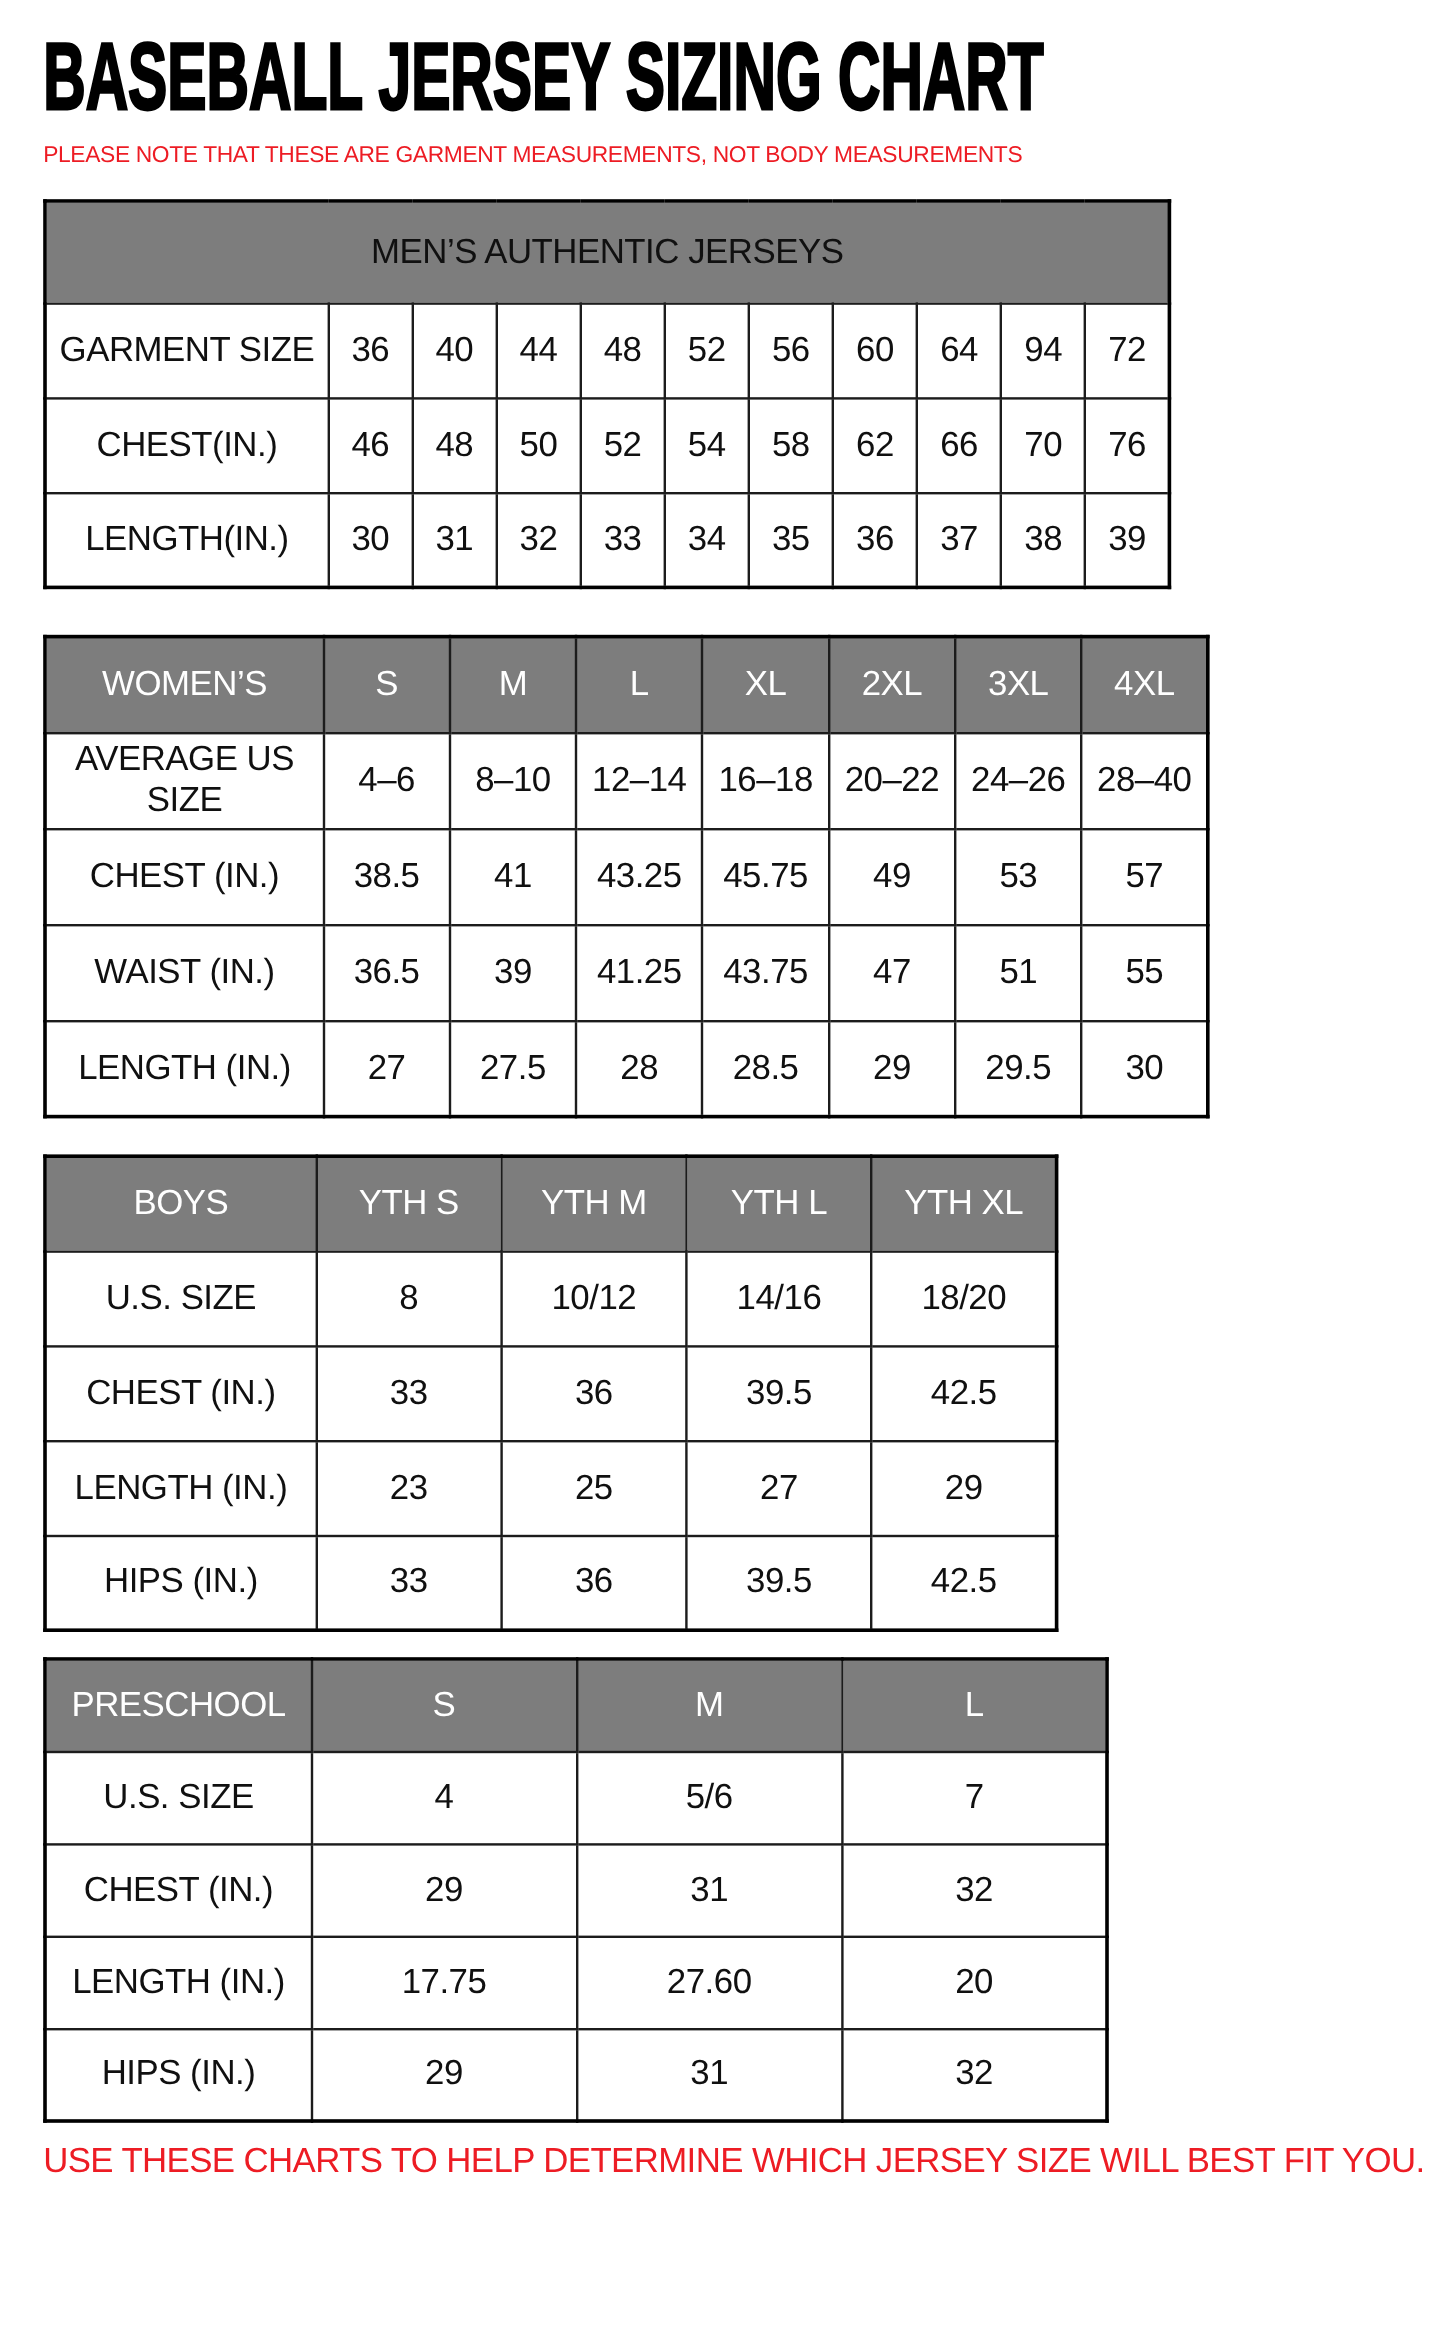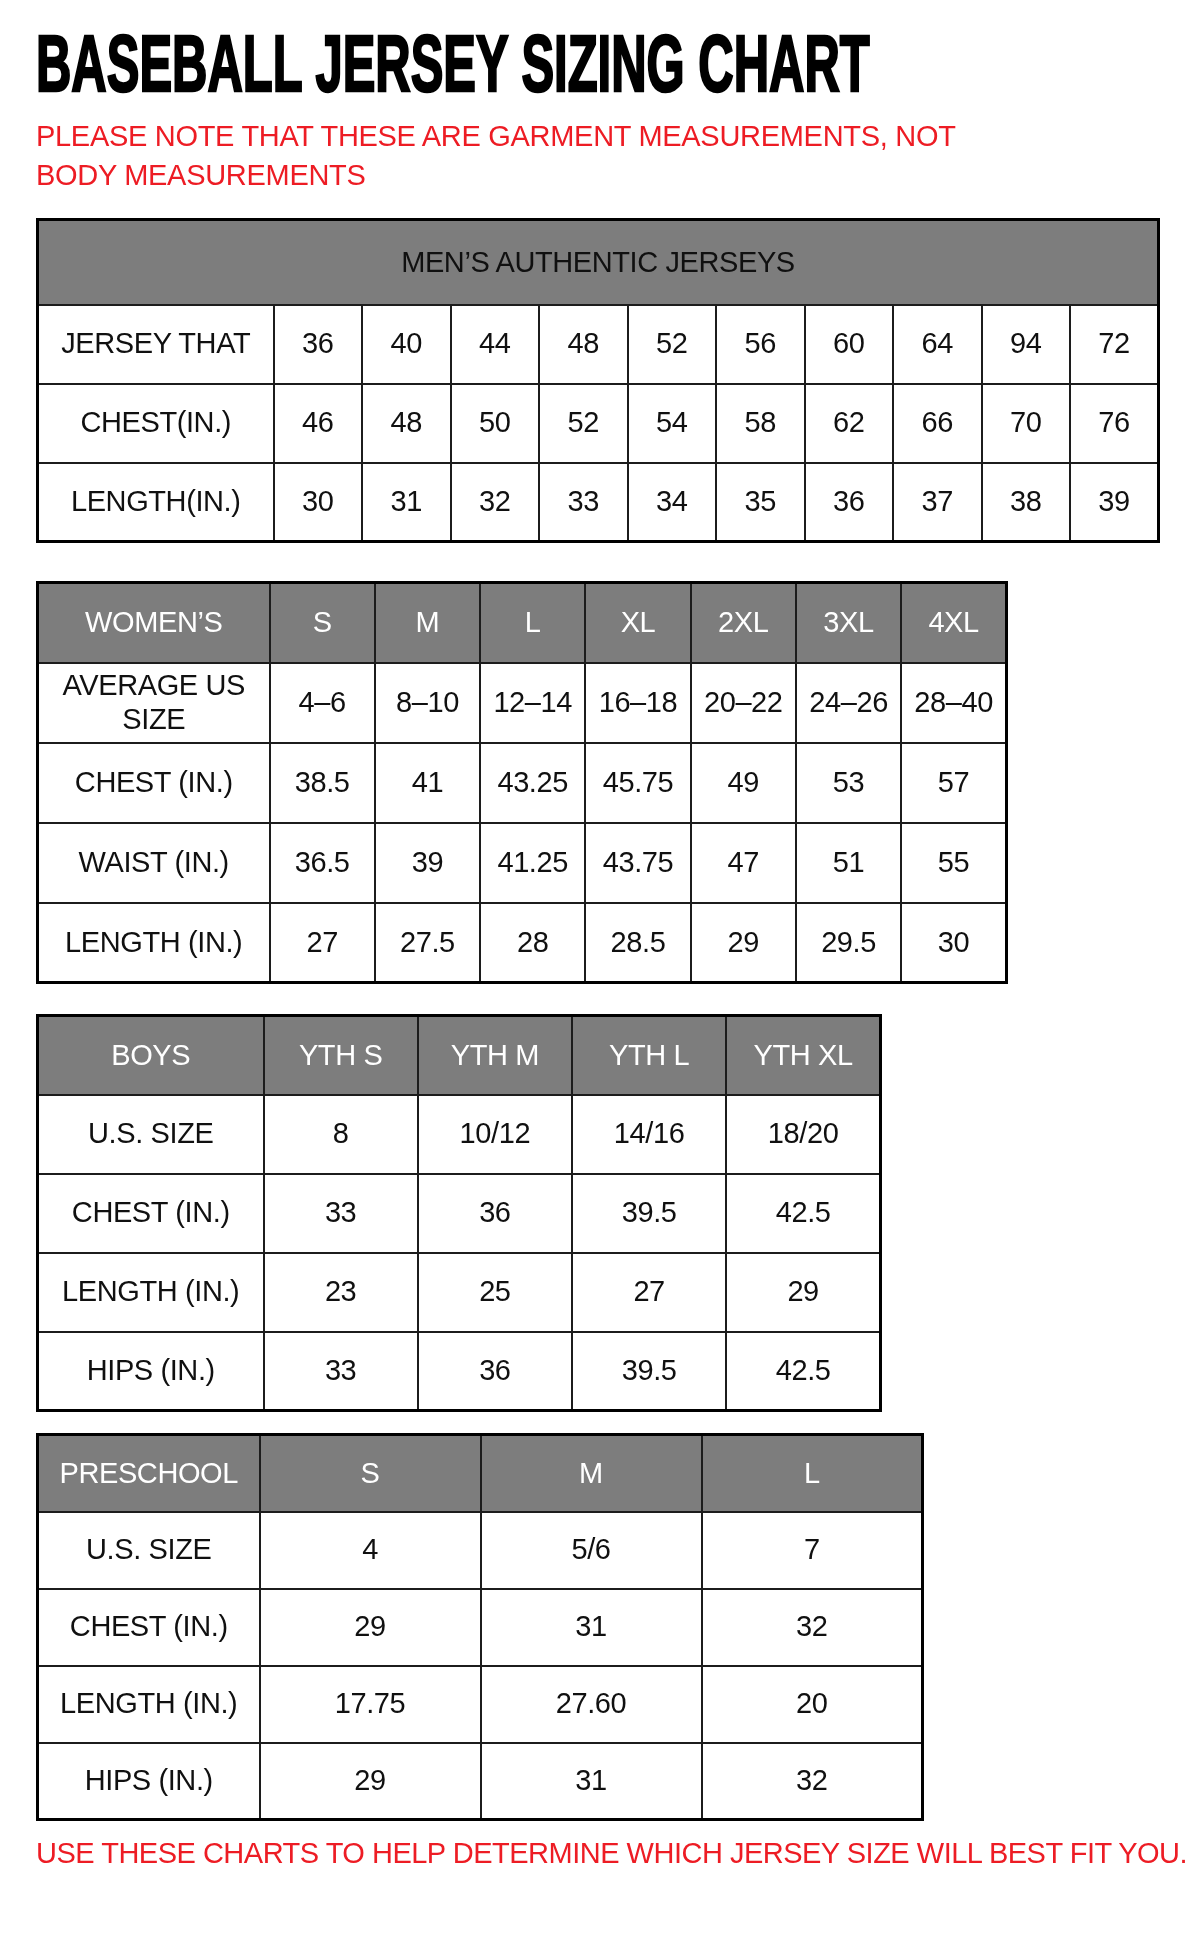--- a/index.html
+++ b/index.html
@@ -21,21 +21,21 @@
     letter-spacing:0px;
     white-space:nowrap;
     transform:scaleX(0.62);
     transform-origin:left center;
     -webkit-text-stroke:2.5px #000;
     width:max-content;
   }
   
   .rednote {
     color:var(--accent-red,#ED1C24);
-    font-size:29px;
+    font-size:19px;
     line-height:1.33;
     letter-spacing:-0.3px;
     width:930px;
     margin:0 0 24px 0;
   }
   .footnote {
     color:var(--accent-red,#ED1C24);
     font-size:29px;
     letter-spacing:-0.5px;
     white-space:nowrap;
@@ -63,21 +63,21 @@
     background:var(--header-gray,#7D7D7D);
     color:var(--header-text,#fff);
     font-size:34px;
     letter-spacing:0.5px;
   }
   tr.header-row.gray th {
     background:var(--header-gray,#7D7D7D);
     color:var(--header-text,#fff);
   }
   
-  #table-mens { width:1124px; margin-bottom:38px; }
+  #table-mens { width:940px; margin-bottom:38px; }
   #table-mens col.c-label { width:236px; }
   #table-mens th, #table-mens td { height:79px; }
   #table-mens .banner-cell { height:85px; }
 
   #table-womens { width:972px; margin-bottom:30px;padding-left:48px; }
   #table-womens col.c-label { width:232px; }
   #table-womens th, #table-womens td { height:80px; }
 
   #table-boys { width:846px; margin-bottom:21px; }
   #table-boys col.c-label { width:226px; }
@@ -107,21 +107,21 @@
         <col class="c-data">
         <col class="c-data">
         <col class="c-data">
         <col class="c-data">
       </colgroup>
       <tbody>
         <tr>
           <th colspan="11" class="banner-cell">MEN’S AUTHENTIC JERSEYS</th>
         </tr>
         <tr>
-          <td>JERSEY THAT</td>
+          <td>GARMENT SIZE</td>
           <td>36</td>
           <td>40</td>
           <td>44</td>
           <td>48</td>
           <td>52</td>
           <td>56</td>
           <td>60</td>
           <td>64</td>
           <td>94</td>
           <td>72</td>

